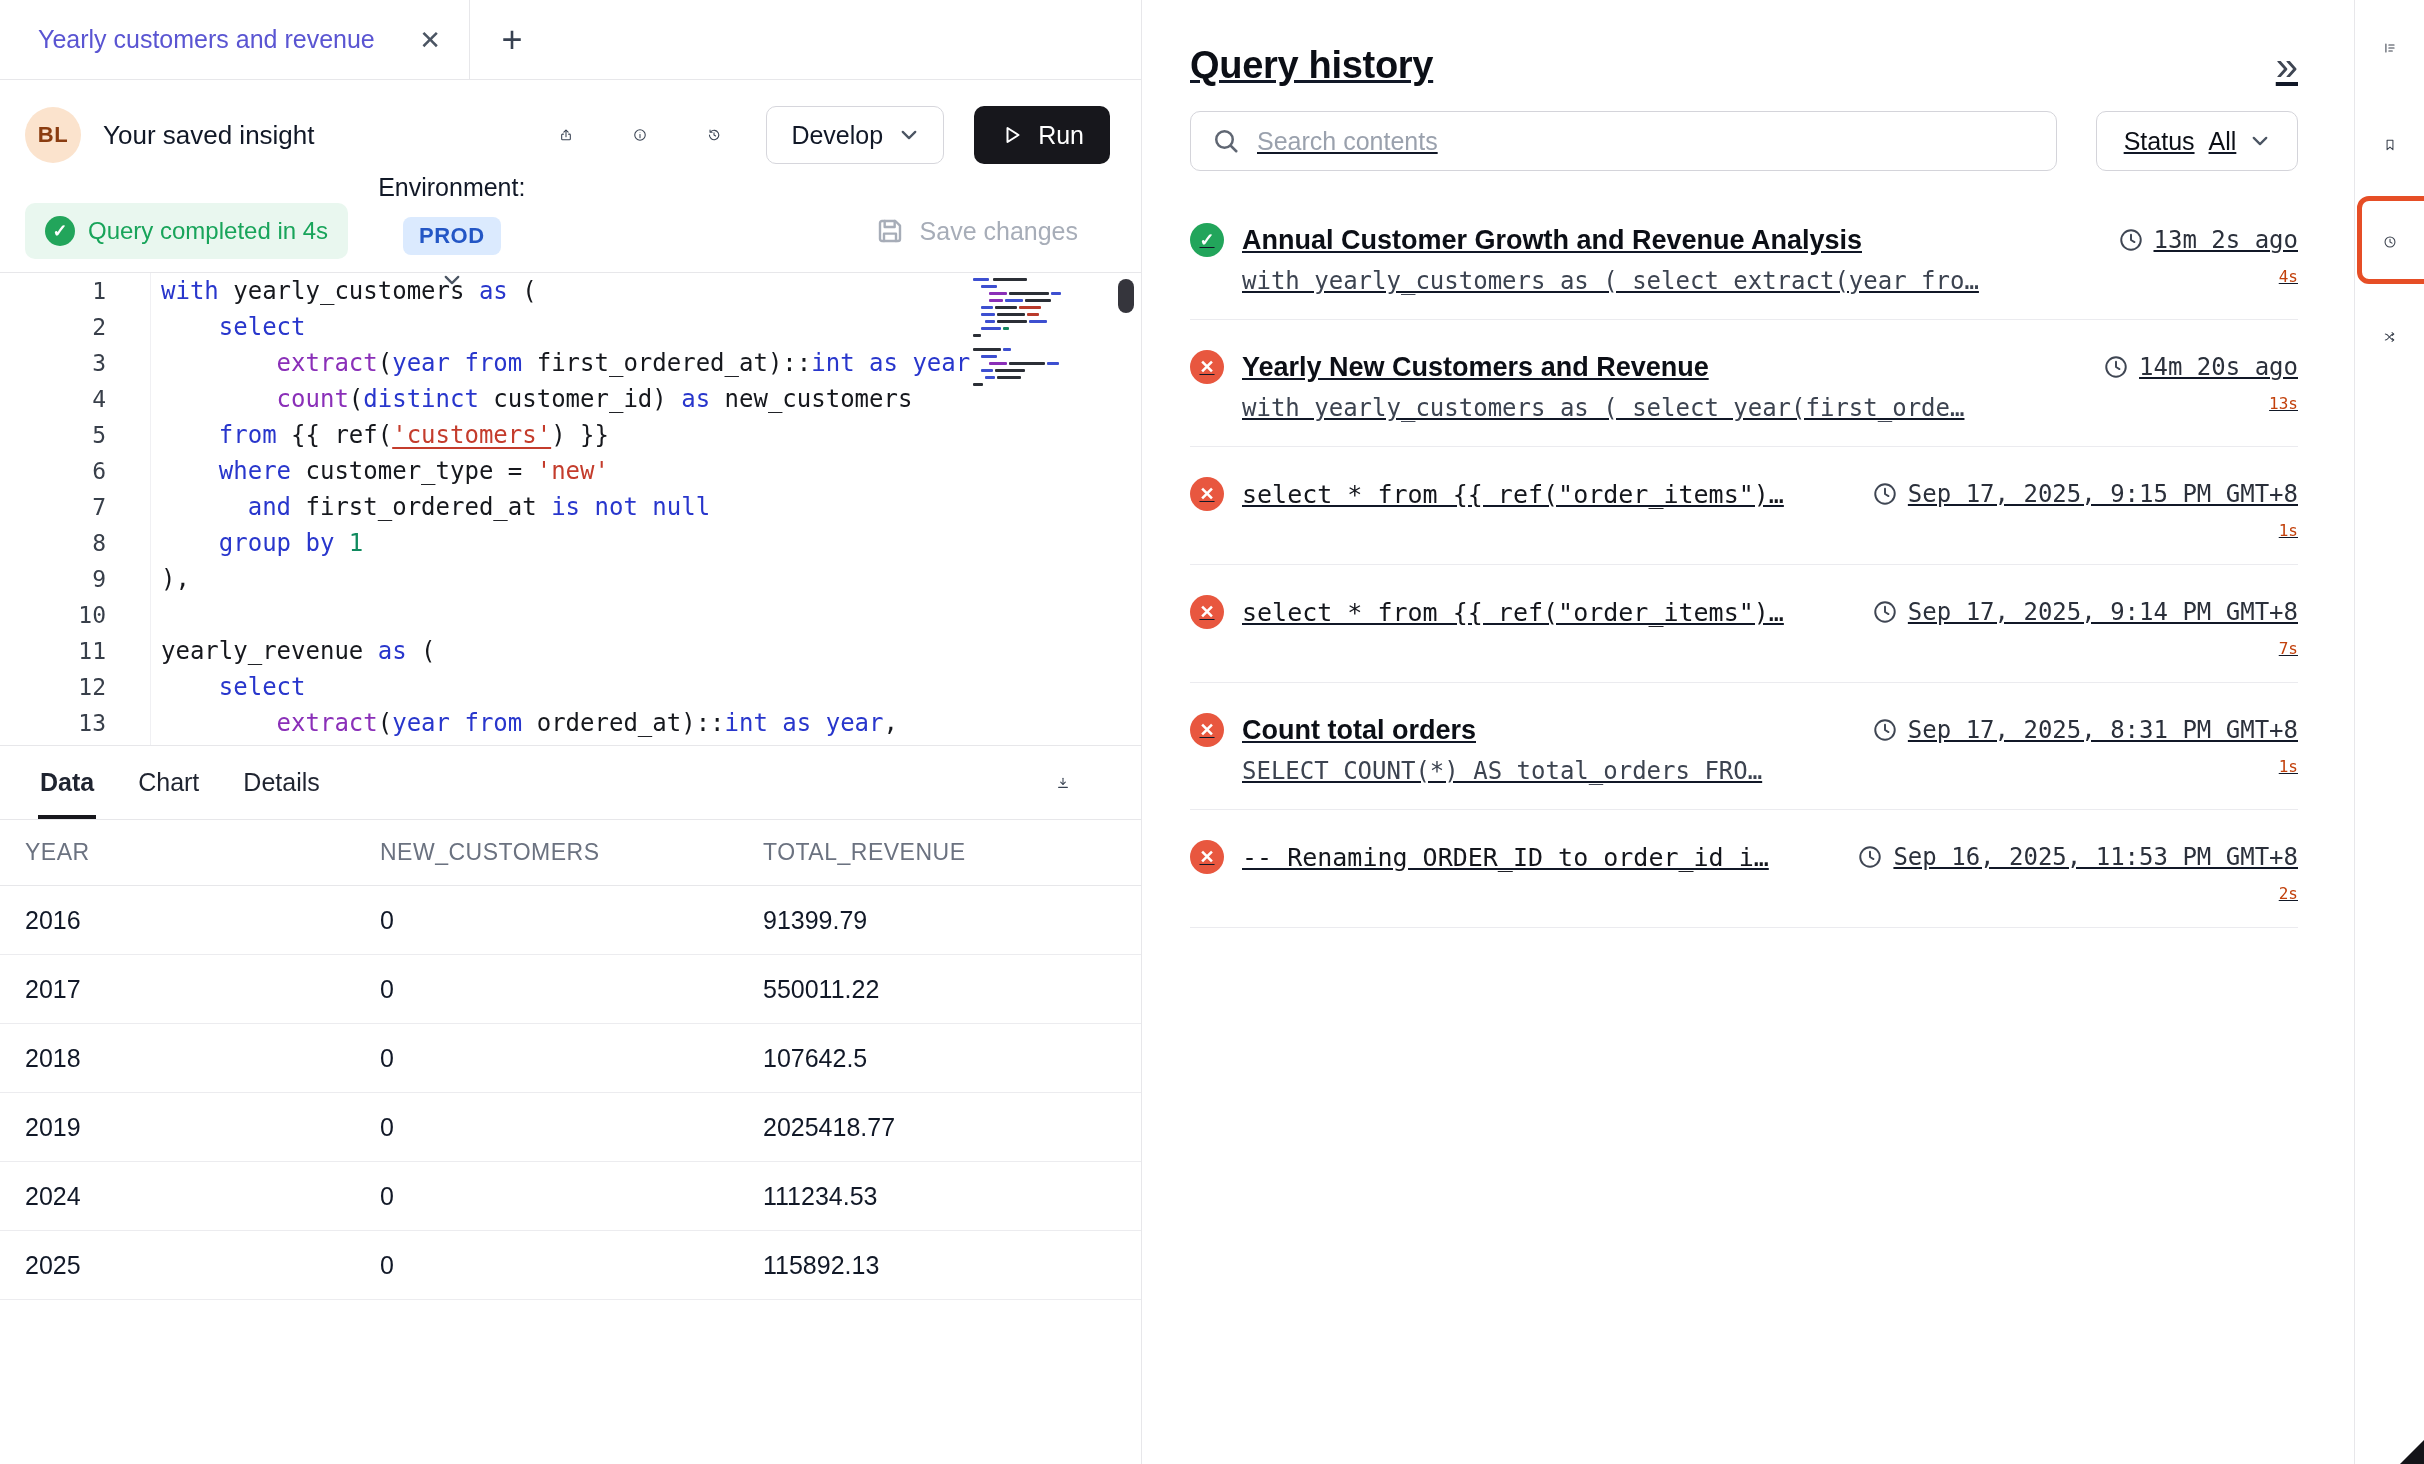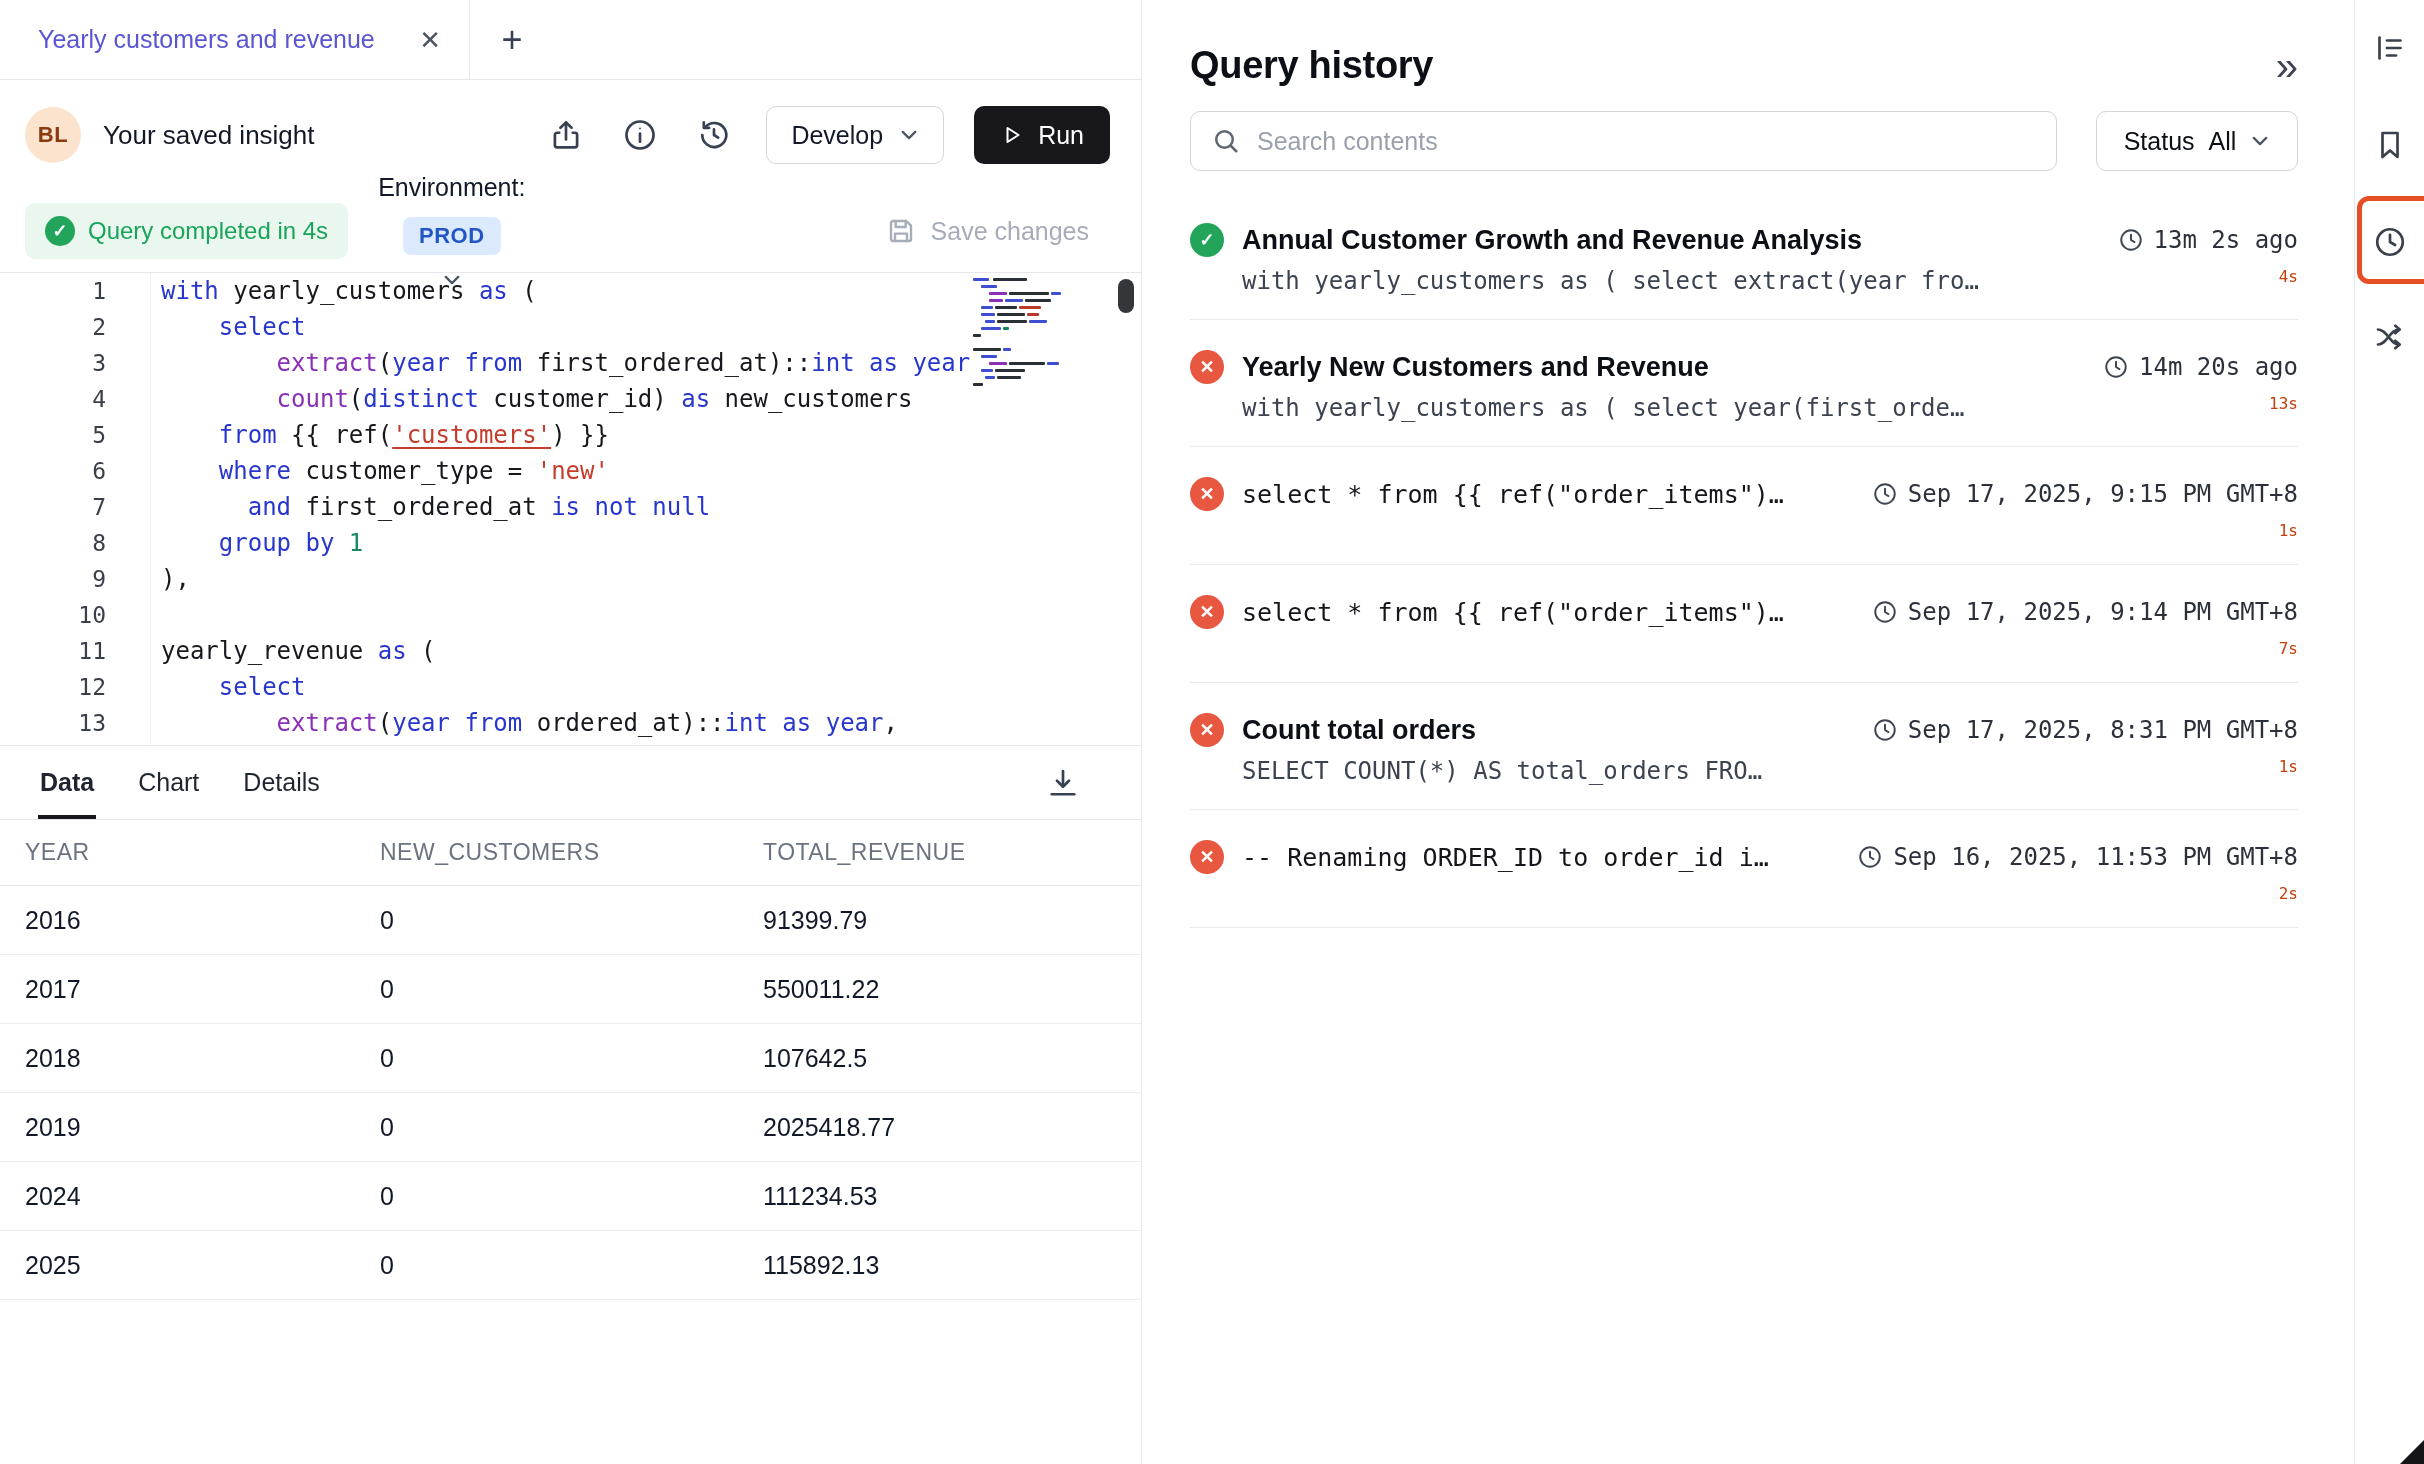--- a/index.html
+++ b/index.html
@@ -1,21 +1,21 @@
 <!DOCTYPE html>
 <html style="--accent-tab: #5a55d2; --success: #22a55b; --error: #e8573f; --env-badge-bg: #dbeafe; --env-badge-text: #2356c5; --run-button-bg: #17171c; --status-pill-bg: #e9f7ef; --status-pill-text: #18a45a; --highlight: #e64e26;"><head>
 <meta charset="utf-8">
 <style>
   * { box-sizing: border-box; }
   html,body { margin:0; padding:0; }
   body {
     width:2424px; height:1464px; overflow:hidden; background:#fff;
     font-family:"Liberation Sans", sans-serif; color:#111827;
   }
-  button { background:none; border:none; padding:4px; font:inherit; color:inherit; }
+  button { background:none; border:none; padding:15px; font:inherit; color:inherit; }
 
   .app { display:flex; width:100%; height:100%; }
 
   
   .left-panel { flex:0 0 1142px; border-right:1px solid #e7e7ea; display:flex; flex-direction:column; background:#fff; }
 
   .tab-bar { height:80px; border-bottom:1px solid #e7e7ea; display:flex; align-items:stretch; flex:none; }
   .editor-tab { width:470px; display:flex; align-items:center; gap:22px; padding:0 28px 0 38px; border-right:1px solid #e7e7ea; }
   .tab-title { color:var(--accent-tab,#5a55d2); font-size:25px; font-weight:500; white-space:nowrap; flex:1; }
   .tab-close { color:#4b5563; font-size:26px; line-height:1; }
@@ -57,21 +57,21 @@
   .rtab.active::after { content:''; position:absolute; left:-2px; right:-2px; bottom:0; height:4px; background:#17171c; }
   .download-btn { margin-left:auto; align-self:center; margin-right:16px; }
 
   .results-table { width:100%; border-collapse:collapse; }
   .results-table th { text-align:left; font-size:23px; font-weight:500; color:#6b7280; letter-spacing:.5px; height:66px; border-top:1px solid #e7e7ea; border-bottom:1px solid #e7e7ea; padding:0; }
   .results-table td { font-size:25px; color:#111827; height:69px; border-bottom:1px solid #ececef; padding:0; }
   .results-table th:nth-child(1), .results-table td:nth-child(1) { width:380px; padding-left:25px; }
   .results-table th:nth-child(2), .results-table td:nth-child(2) { width:383px; }
 
   
-  .right-panel { flex:1; min-width:0; padding:44px 56px 0 48px; position:relative; }
+  .right-panel { flex:1; min-width:0; padding:44px 56px 0 48px; position:relative;text-decoration:underline; }
   .history-header { display:flex; align-items:center; }
   .history-title { margin:0; font-size:38px; font-weight:600; color:#0c0f16; letter-spacing:-.3px; }
   .collapse-icon { margin-left:auto; font-size:40px; line-height:1; color:#3f4653; }
   .filter-row { margin-top:24px; display:flex; gap:39px;border-radius:13px; }
   .search-box { flex:1; height:60px; border:1.5px solid #d4d4da; border-radius:10px; display:flex; align-items:center; gap:14px; padding:0 20px; background:#fff; }
   .search-box input { flex:1; border:none; outline:none; background:transparent; font-size:25px; color:#111827; font-family:inherit; }
   .search-box input::placeholder { color:#9aa1ad; }
   .status-filter { width:202px; height:60px; border:1.5px solid #d4d4da; border-radius:10px; display:flex; align-items:center; justify-content:center; gap:14px; font-size:25px; color:#0c0f16; background:#fff; }
 
   .history-list { margin-top:22px; }

